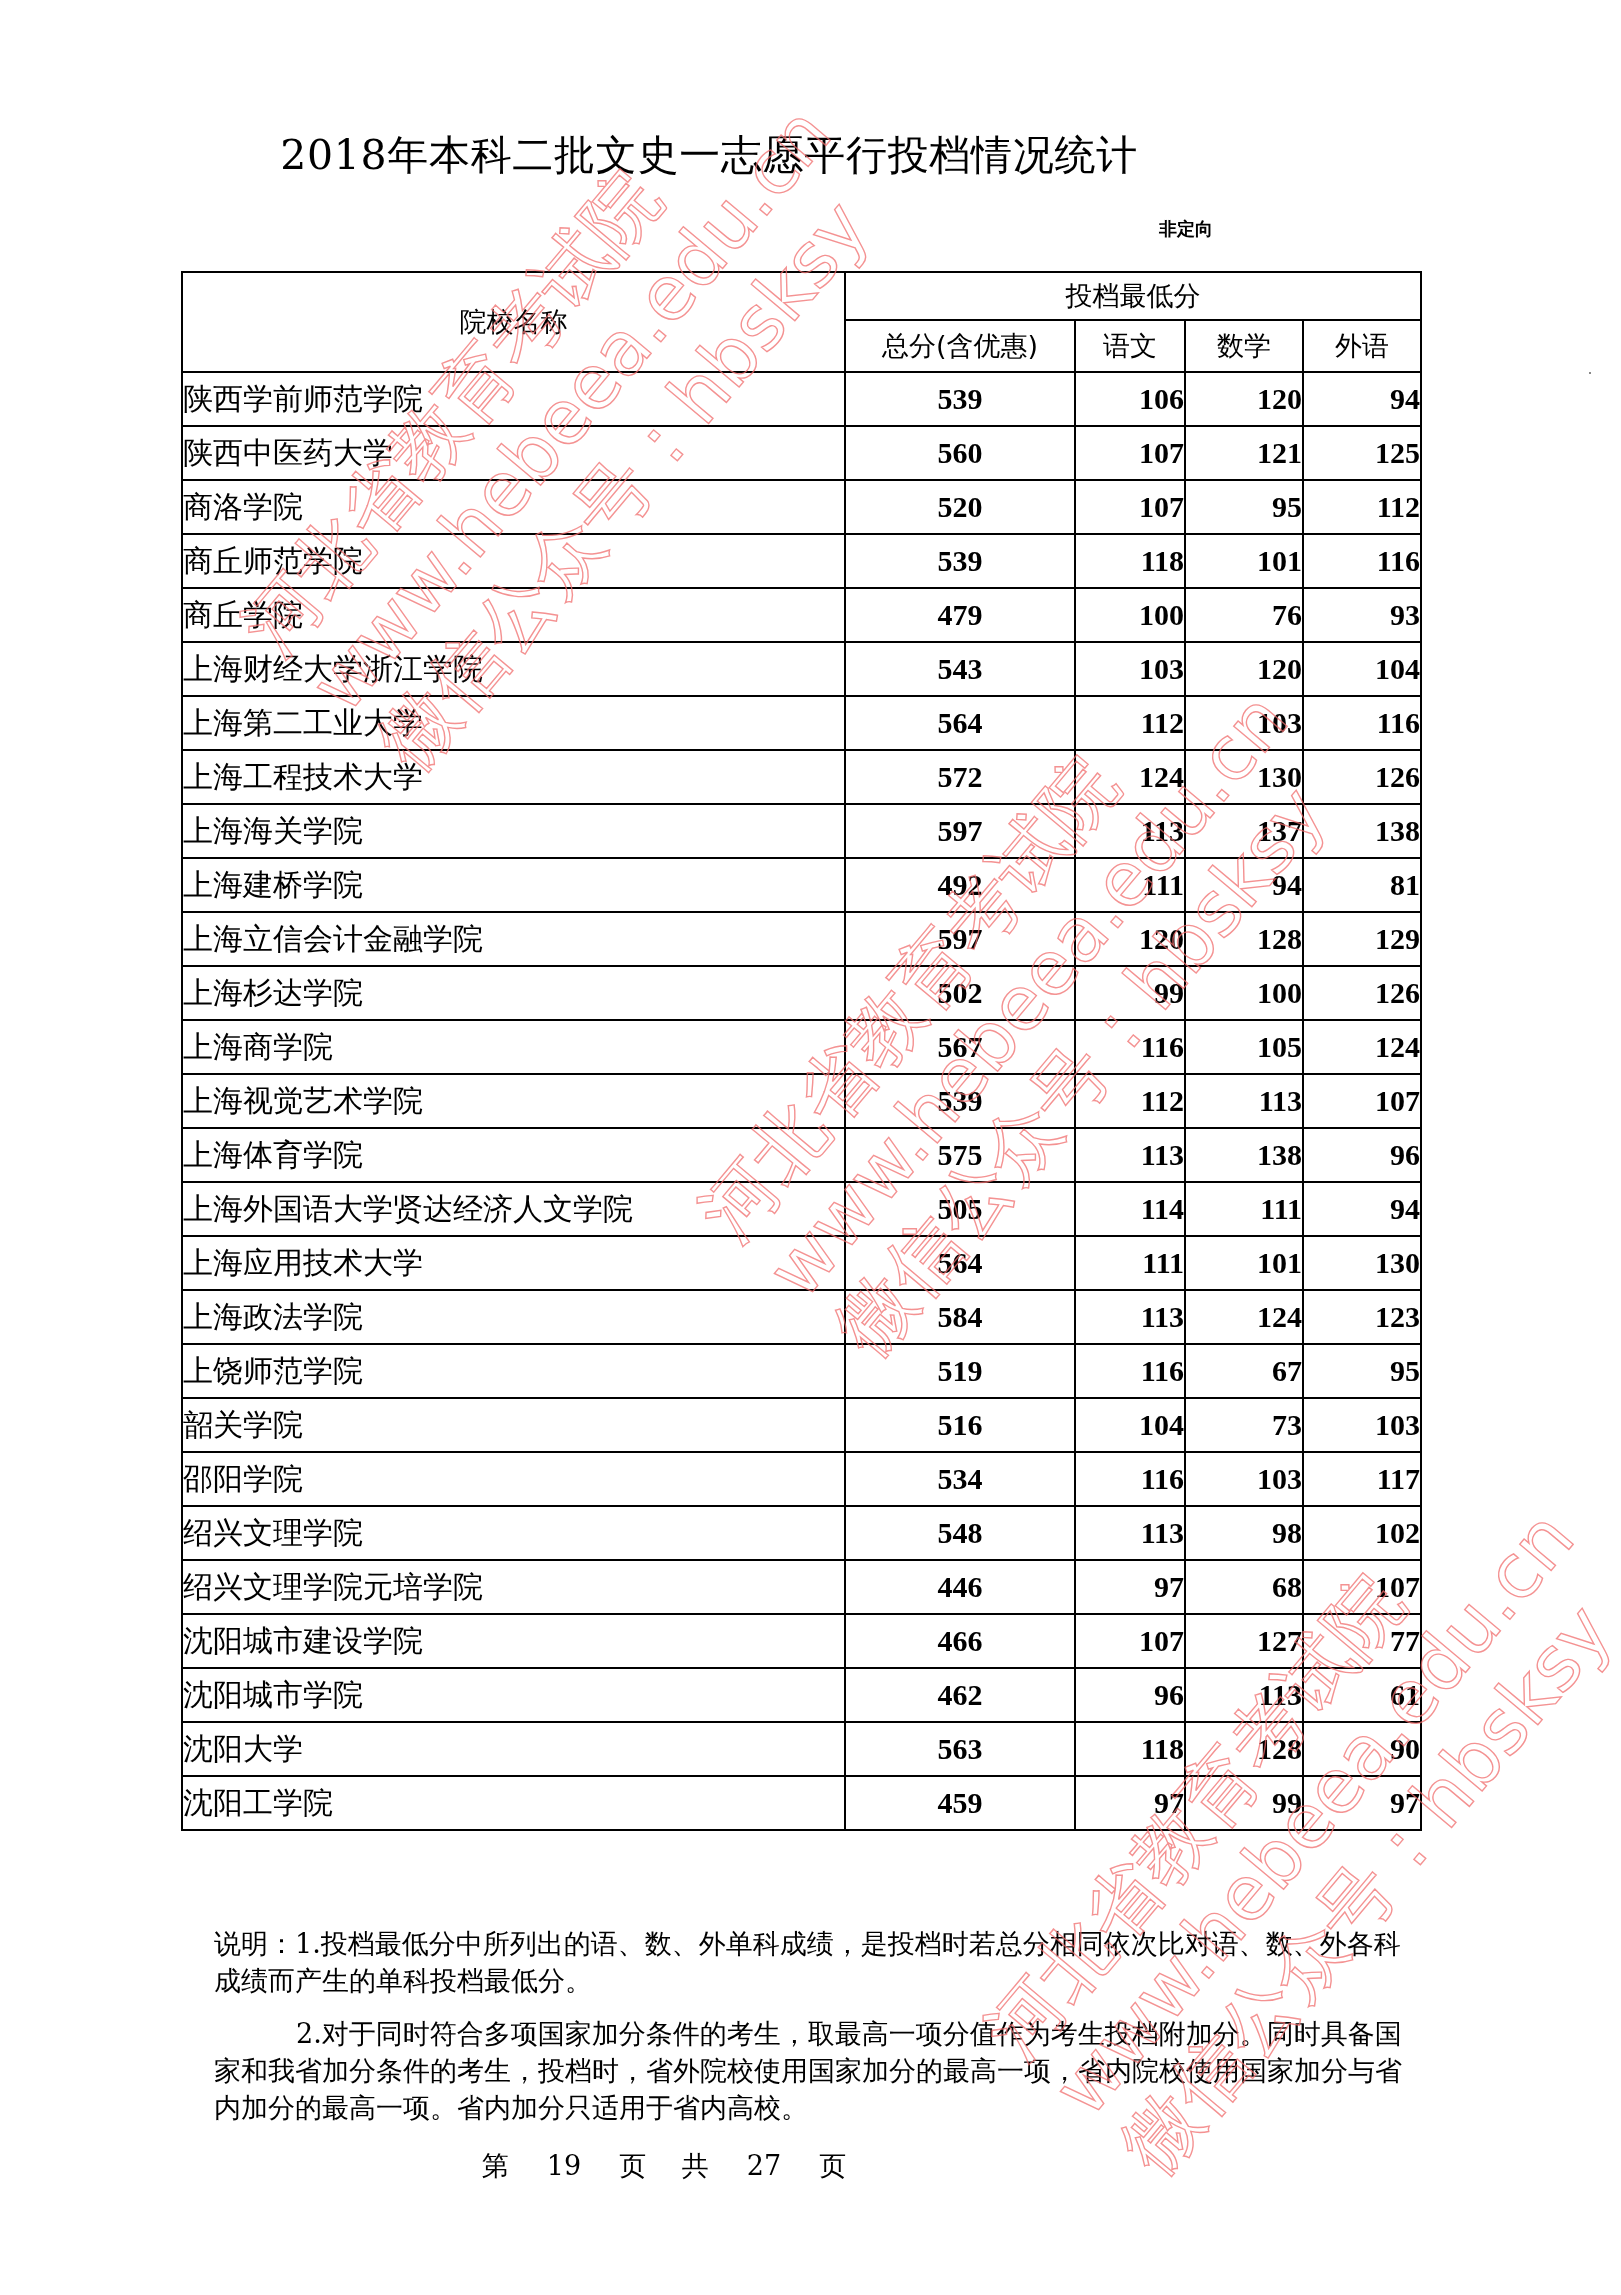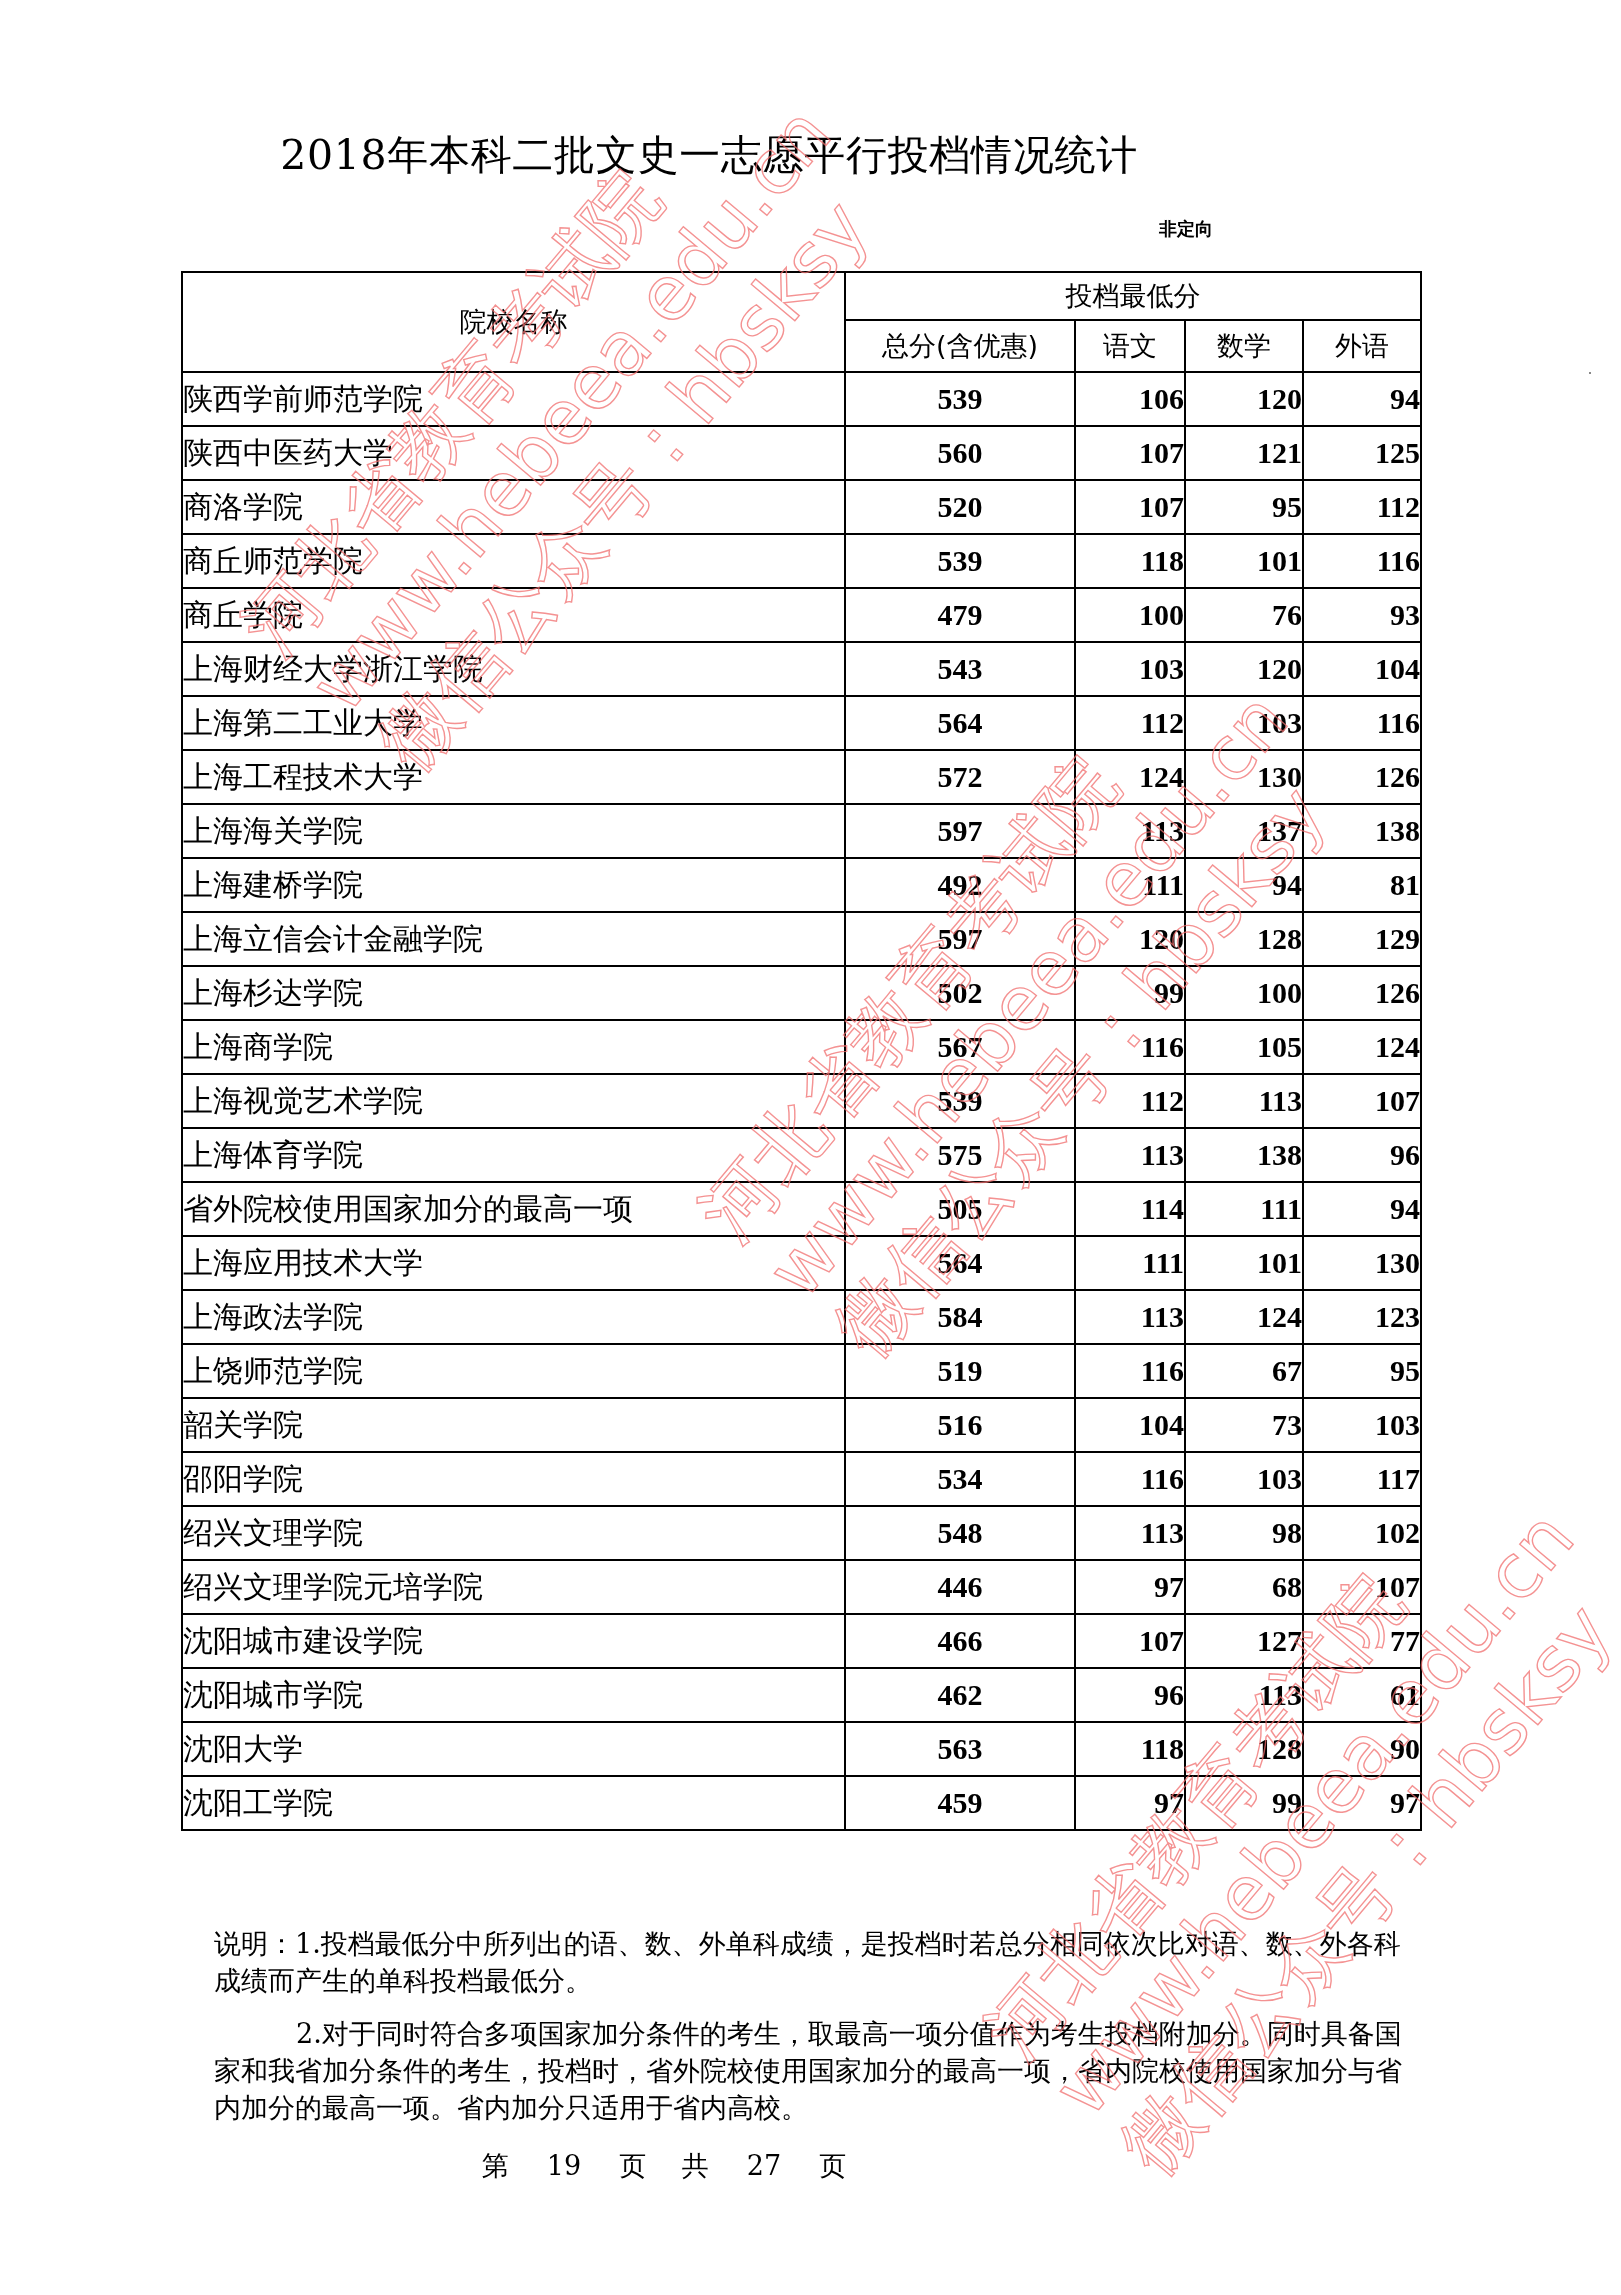--- a/index.html
+++ b/index.html
@@ -164,21 +164,21 @@
         <td class="num">107</td>
       </tr>
       <tr>
         <td class="name">上海体育学院</td>
         <td class="num total">575</td>
         <td class="num">113</td>
         <td class="num">138</td>
         <td class="num">96</td>
       </tr>
       <tr>
-        <td class="name">省外院校使用国家加分的最高一项</td>
+        <td class="name">上海外国语大学贤达经济人文学院</td>
         <td class="num total">505</td>
         <td class="num">114</td>
         <td class="num">111</td>
         <td class="num">94</td>
       </tr>
       <tr>
         <td class="name">上海应用技术大学</td>
         <td class="num total">564</td>
         <td class="num">111</td>
         <td class="num">101</td>

